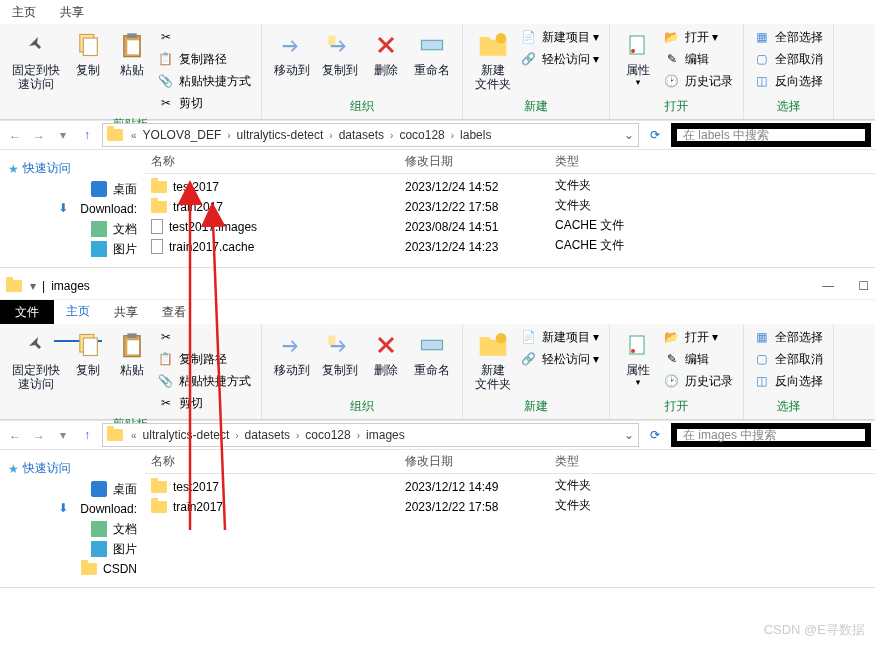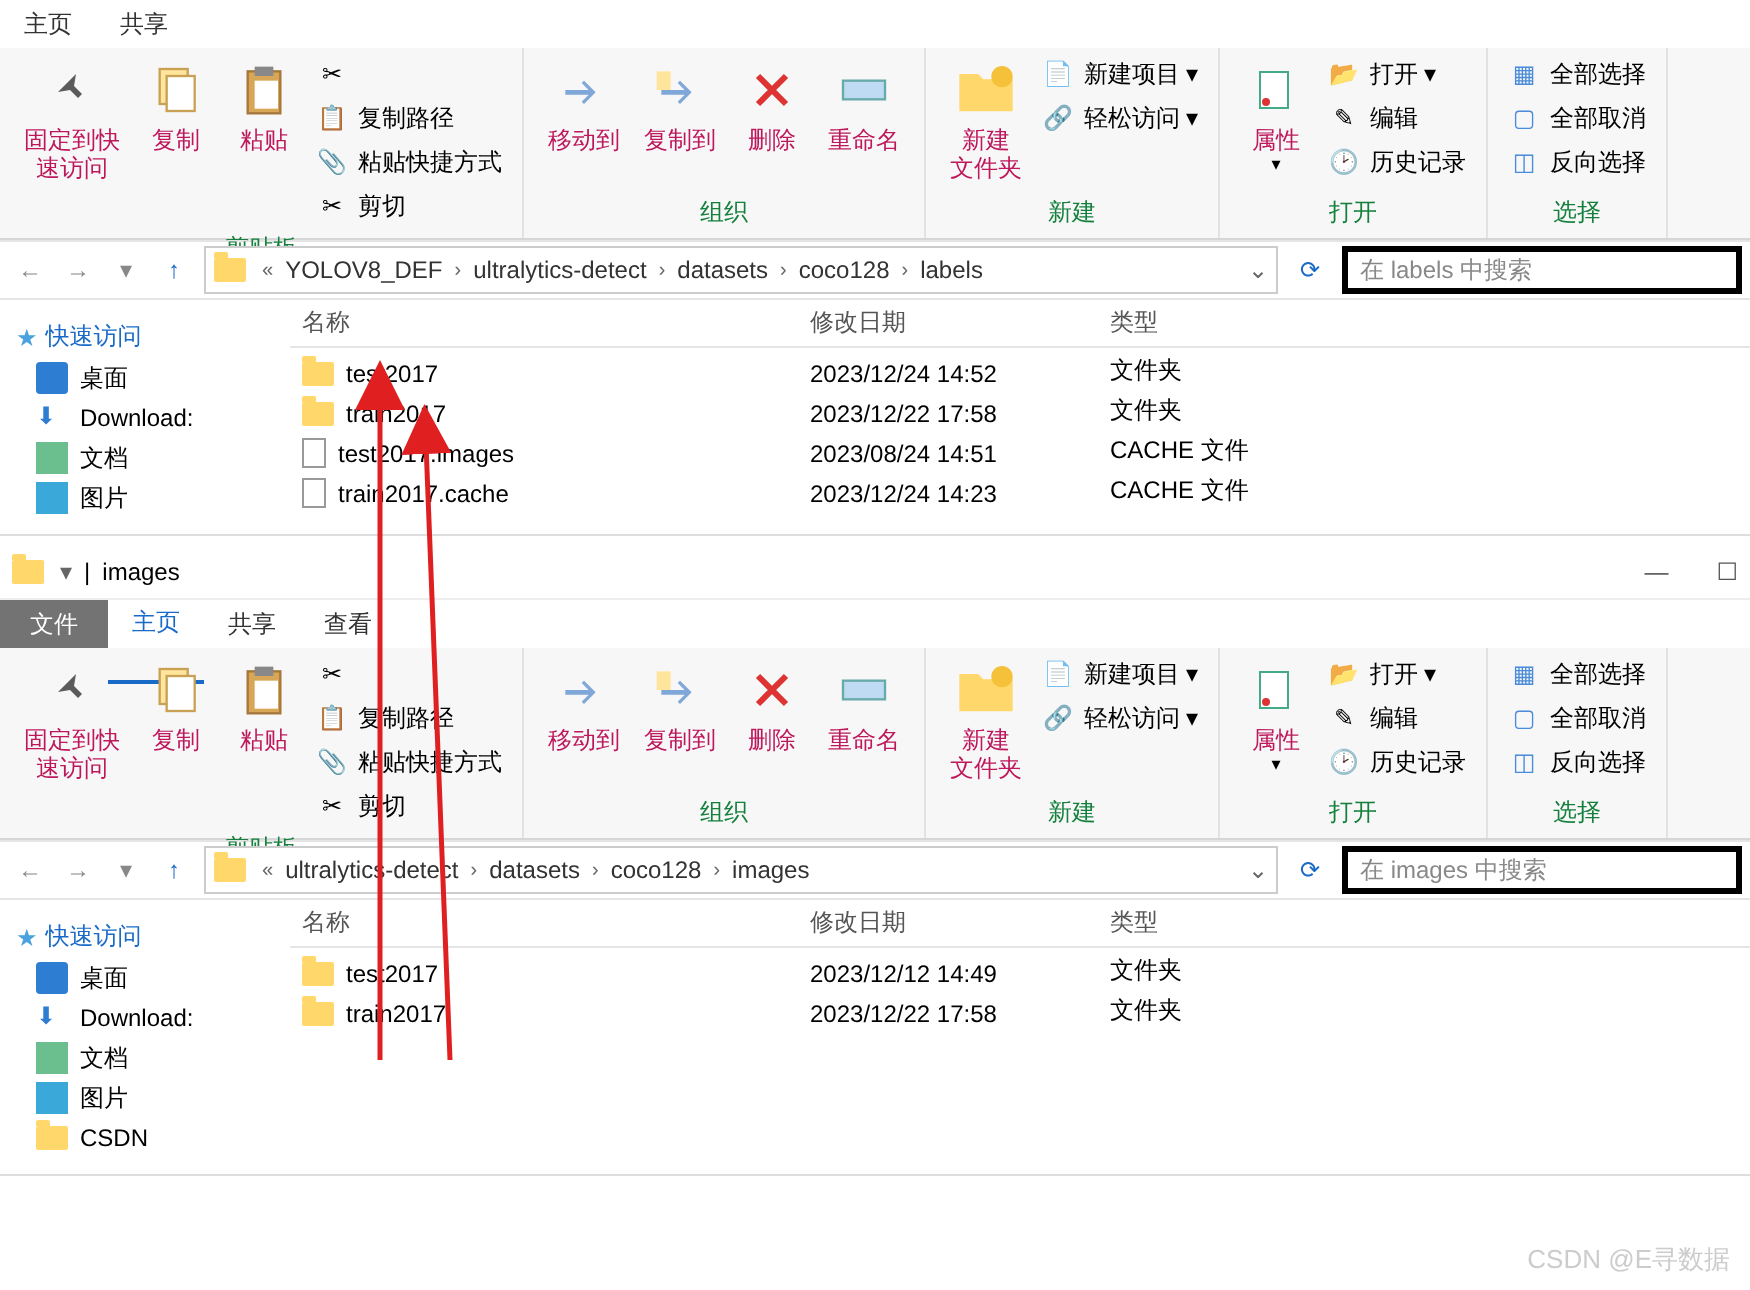--- a/index.html
+++ b/index.html
@@ -2,51 +2,51 @@
 <html><head>
 <meta charset="utf-8">
 <style>
 * { margin: 0; padding: 0; box-sizing: border-box; font-family: "Microsoft YaHei", "Segoe UI", sans-serif; font-size: 12px; }
 body { background: #fff; width: 875px; height: 645px; overflow: hidden; position: relative; }
 
 .window { background: #fff; border-bottom: 1px solid #ddd; }
 
 
 .tabs-row { display: flex; align-items: center; height: 24px; padding-left: 0; }
-.tab-file { background: #737373; color: #fff; padding: 4px 15px; height: 24px; display: flex; align-items: center; }
+.tab-file { background: #000000; color: #fff; padding: 4px 15px; height: 24px; display: flex; align-items: center; }
 .tab-btn { padding: 20px 12px; color: #333; cursor: pointer; }
 .tab-btn.active { border-bottom: 2px solid #1a6bc7; color: #1a6bc7; }
 
 
 .ribbon { display: flex; height: 96px; border-bottom: 1px solid #d6d6d6; background: #f7f7f7; }
 .ribbon-group { display: flex; flex-direction: column; justify-content: space-between; padding: 2px 6px; border-right: 1px solid #e2e2e2; }
 .ribbon-group-body { display: flex; align-items: flex-start; flex: 1; }
 .ribbon-group-label { text-align: center; color: #15803d; font-size: 12px; padding: 2px 0; }
 .big-btn { display: flex; flex-direction: column; align-items: center; justify-content: flex-start; padding: 3px 6px; min-width: 42px; cursor: pointer; }
 .big-btn .icon { width: 32px; height: 32px; display: flex; align-items: center; justify-content: center; }
-.big-btn .lbl { font-size: 12px; color: #be185d; text-align: center; line-height: 1.2; margin-top: 2px; }
+.big-btn .lbl { font-size: 12px; color: #0f172a; text-align: center; line-height: 1.2; margin-top: 2px; }
 .small-row { display: flex; align-items: center; padding: 1px 4px; cursor: pointer; height: 22px; }
 .small-row .icon { width: 16px; height: 16px; margin-right: 5px; display: flex; align-items: center; justify-content: center; }
 .small-col { display: flex; flex-direction: column; }
 
 
 .address-bar { display: flex; align-items: center; height: 30px; padding: 2px 4px; gap: 4px; background: #fff; border-top: 1px solid #e5e5e5; border-bottom: 1px solid #e5e5e5; }
 .nav-arrows { display: flex; gap: 2px; align-items: center; }
 .nav-btn { width: 22px; height: 22px; display: flex; align-items: center; justify-content: center; color: #888; cursor: pointer; }
 .nav-btn.enabled { color: #1a6bc7; }
 .breadcrumb { flex: 1; display: flex; align-items: center; border: 1px solid #ccc; height: 24px; padding: 0 4px; background: #fff; }
 .crumb { display: flex; align-items: center; color: #333; cursor: pointer; padding: 0 2px; }
 .crumb-sep { color: #666; padding: 0 4px; font-size: 10px; }
-.search-box { display: flex; align-items: center; border: 3px solid #000000; height: 24px; padding: 0 6px; width: 200px; color: #888; background: #fff; }
+.search-box { display: flex; align-items: center; border: 6px solid #000000; height: 24px; padding: 0 6px; width: 200px; color: #888; background: #fff; }
 .refresh-btn { width: 24px; display: flex; justify-content: center; color: #1a6bc7; cursor: pointer; }
 
 
 .content { display: flex; }
 .sidebar { width: 145px; padding: 8px 0; }
-.sidebar-item { display: flex; align-items: center; padding: 2px 8px 2px 18px; cursor: pointer; height: 20px; }
+.sidebar-item { display: flex; align-items: center; padding: 2px 8px 2px 18px; cursor: pointer; height: 20px; justify-content: flex-end; }
 .sidebar-item .lbl { font-size: 12px; }
 .sidebar-header { display: flex; align-items: center; padding: 2px 8px; cursor: pointer; color: #1a6bc7; }
 
 .file-list { flex: 1; }
 .list-header { display: flex; border-bottom: 1px solid #e5e5e5; height: 24px; align-items: center; color: #555; }
 .col-name { width: 260px; padding-left: 6px; }
 .col-date { width: 150px; }
 .col-type { width: 120px; }
 .file-row { display: flex; height: 20px; align-items: flex-end; cursor: pointer; }
 .file-row .col-name { display: flex; align-items: center; }

